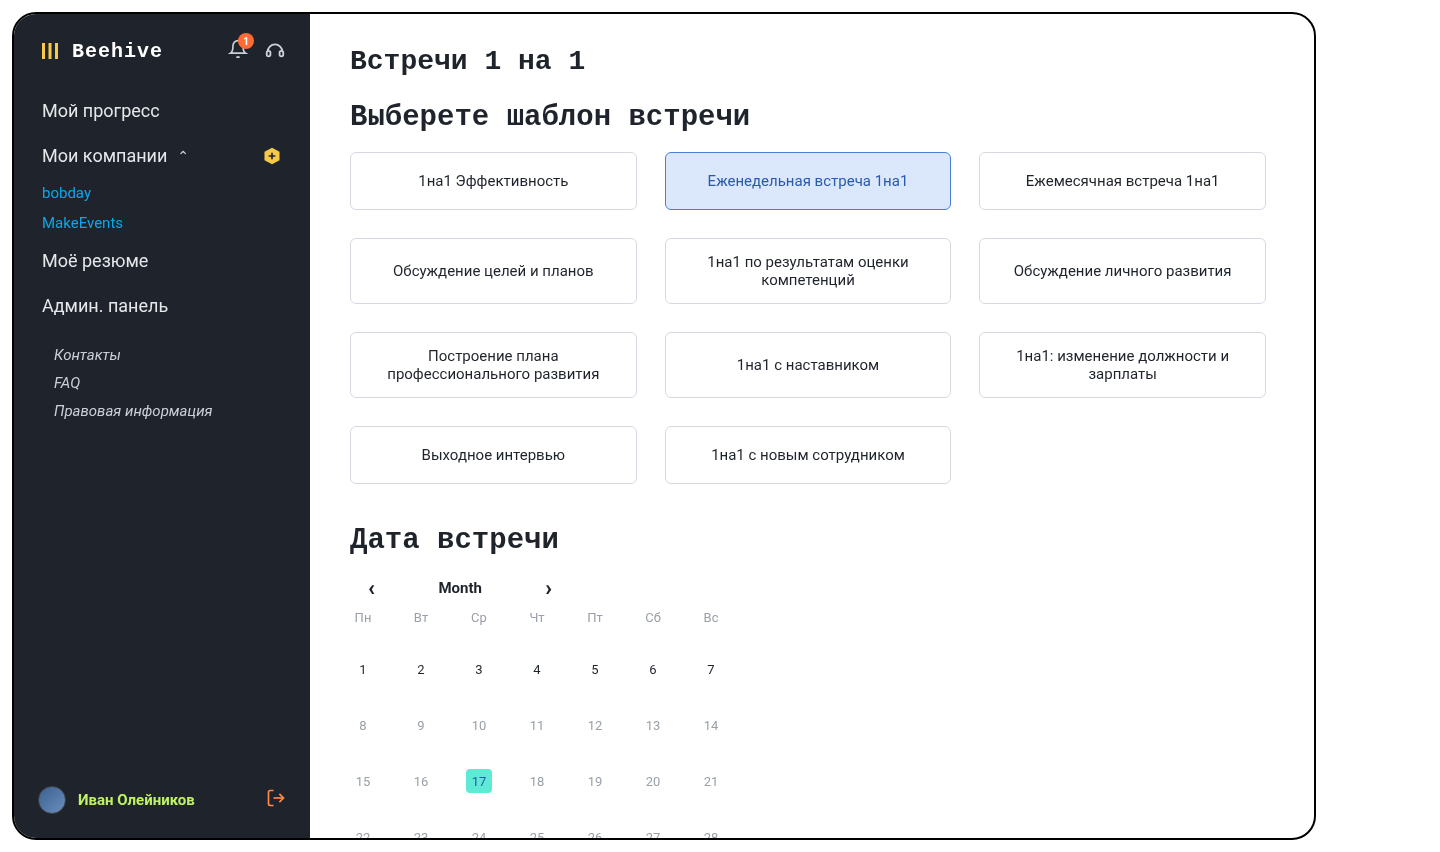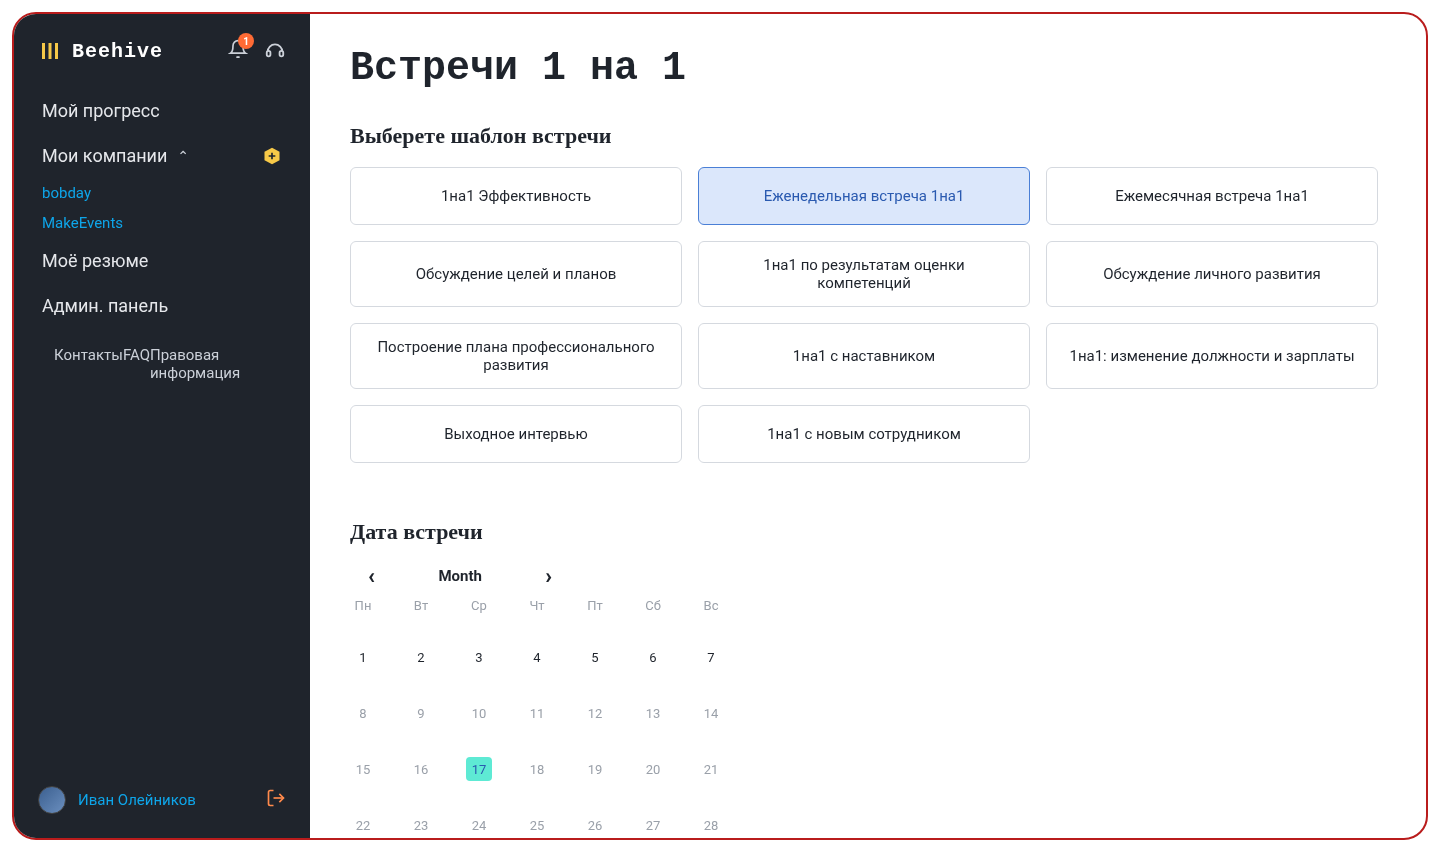--- a/index.html
+++ b/index.html
@@ -5,23 +5,23 @@
 * { margin: 0; padding: 0; box-sizing: border-box; }
 body {
   font-family: -apple-system, BlinkMacSystemFont, "Segoe UI", Roboto, sans-serif;
   background: #fff;
   width: 1440px;
   height: 852px;
   overflow: hidden;
 }
 .app-frame {
   margin: 12px;
-  width: 1416px;
+  width: 1304px;
   height: 828px;
-  border: 2px solid #b91c1c;
+  border: 2px solid #000000;
   border-radius: 24px;
   overflow: hidden;
   display: flex;
   background: #fff;
 }
 .sidebar {
   width: 296px;
   background: #1f242c;
   color: #fff;
   display: flex;
@@ -93,66 +93,68 @@
 .nav-item .left { display: flex; align-items: center; gap: 10px; }
 .chevron-up { font-size: 14px; color: #cbd0d8; }
 .hex-plus {
   width: 20px; height: 20px;
   display: flex; align-items: center; justify-content: center;
 }
 .nav-sep { height: 18px; }
 .footer-links {
   padding: 0 28px;
   display: flex;
-  flex-direction: row;
+  flex-direction: column;
+  gap: 10px;
+  font-style: italic;
 }
 .footer-link {
   font-size: 15px;
   color: #cbd0d8;
   cursor: pointer;
 }
 .sidebar-user {
   margin-top: auto;
   padding: 16px 24px 8px 24px;
   display: flex;
   align-items: center;
   justify-content: space-between;
 }
 .user-left { display: flex; align-items: center; gap: 12px; }
 .avatar {
   width: 28px; height: 28px; border-radius: 50%;
   background: linear-gradient(135deg,#3b5f8f,#6b8fbf);
   border: 1px solid #444;
 }
-.user-name { font-size: 15px; font-weight: 400; color: #0ea5e9; }
+.user-name { font-size: 15px; font-weight: 700; color: #bef264; }
 .logout-icon { color: #ff8a4c; }
 
 .main {
   flex: 1;
   padding: 32px 48px 24px 40px;
   overflow: auto;
   color: #1f242c;
 }
 .page-title {
   font-family: "Courier New", monospace;
-  font-size: 40px;
+  font-size: 28px;
   font-weight: 800;
-  margin-bottom: 32px;
+  margin-bottom: 24px;
 }
 .section-title {
-  font-family: Liberation Serif, serif;
-  font-size: 22px;
+  font-family: Liberation Mono, monospace;
+  font-size: 29px;
   font-weight: 600;
   margin-bottom: 18px;
 }
 .template-grid {
   display: grid;
   grid-template-columns: repeat(3, 1fr);
-  gap: 16px;
-  margin-bottom: 56px;
+  gap: 28px;
+  margin-bottom: 40px;
 }
 .template-card {
   border: 1px solid #d5d9df;
   border-radius: 6px;
   padding: 14px 18px;
   min-height: 58px;
   display: flex;
   align-items: center;
   justify-content: center;
   text-align: center;

